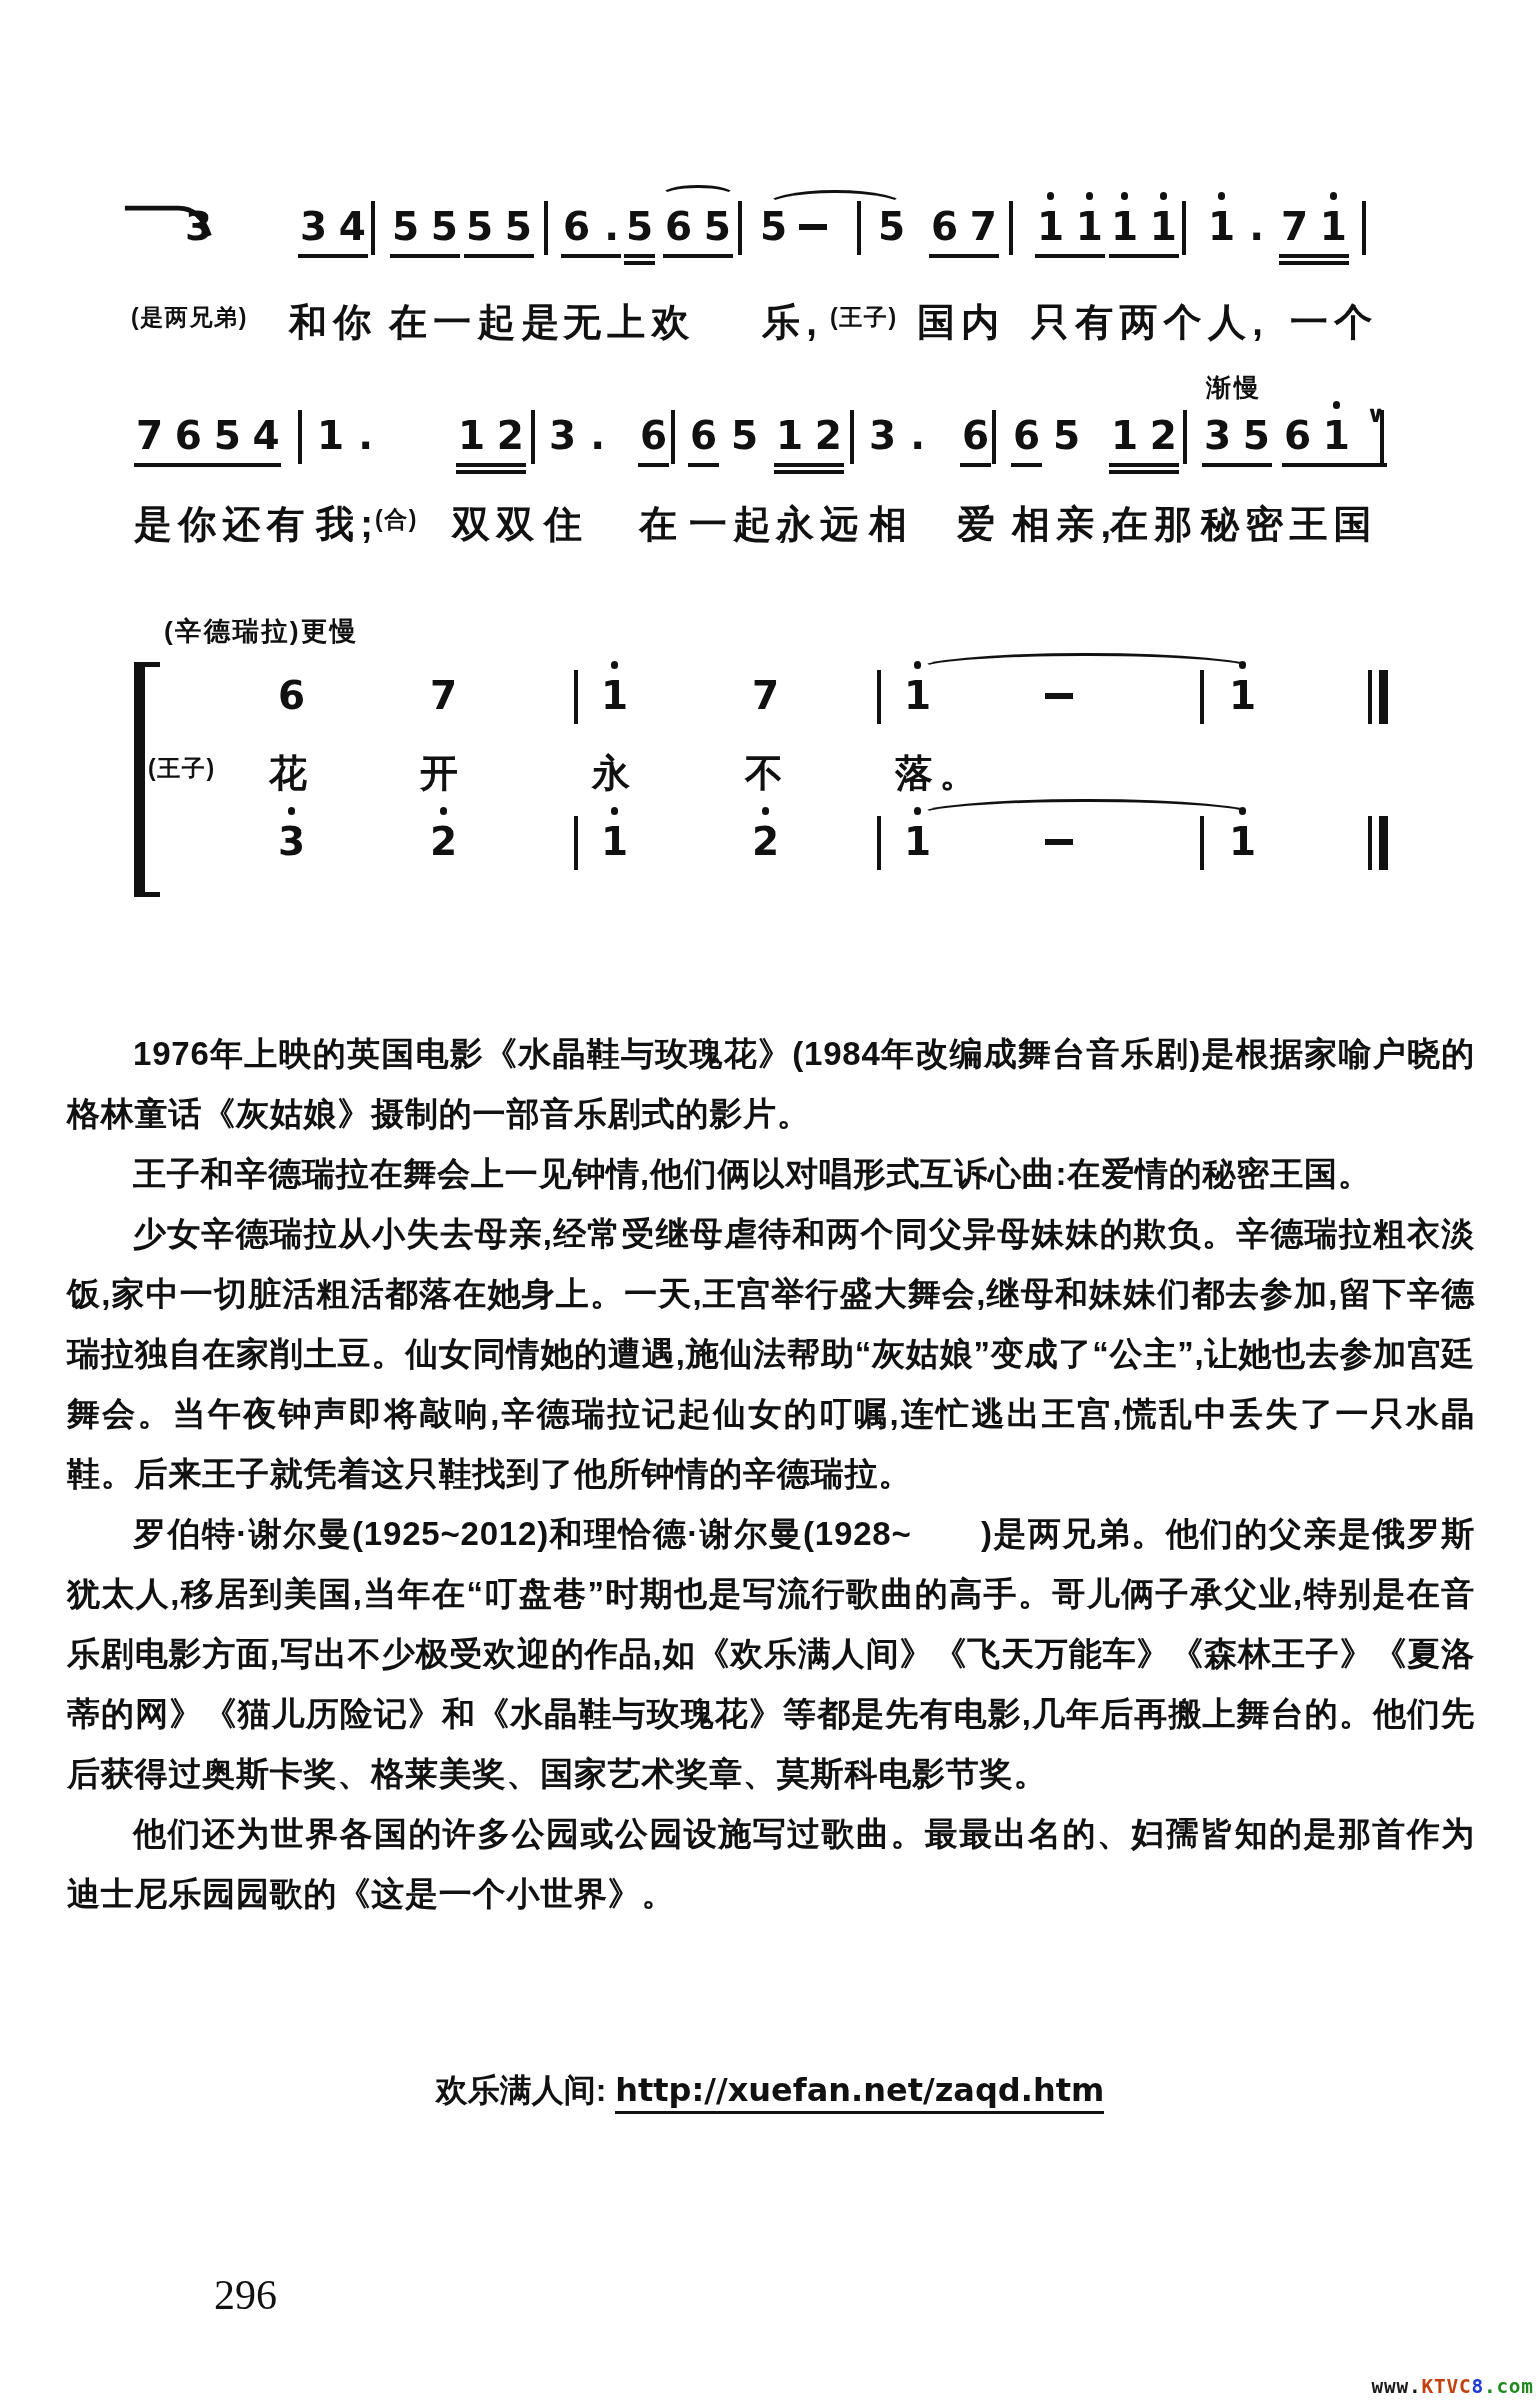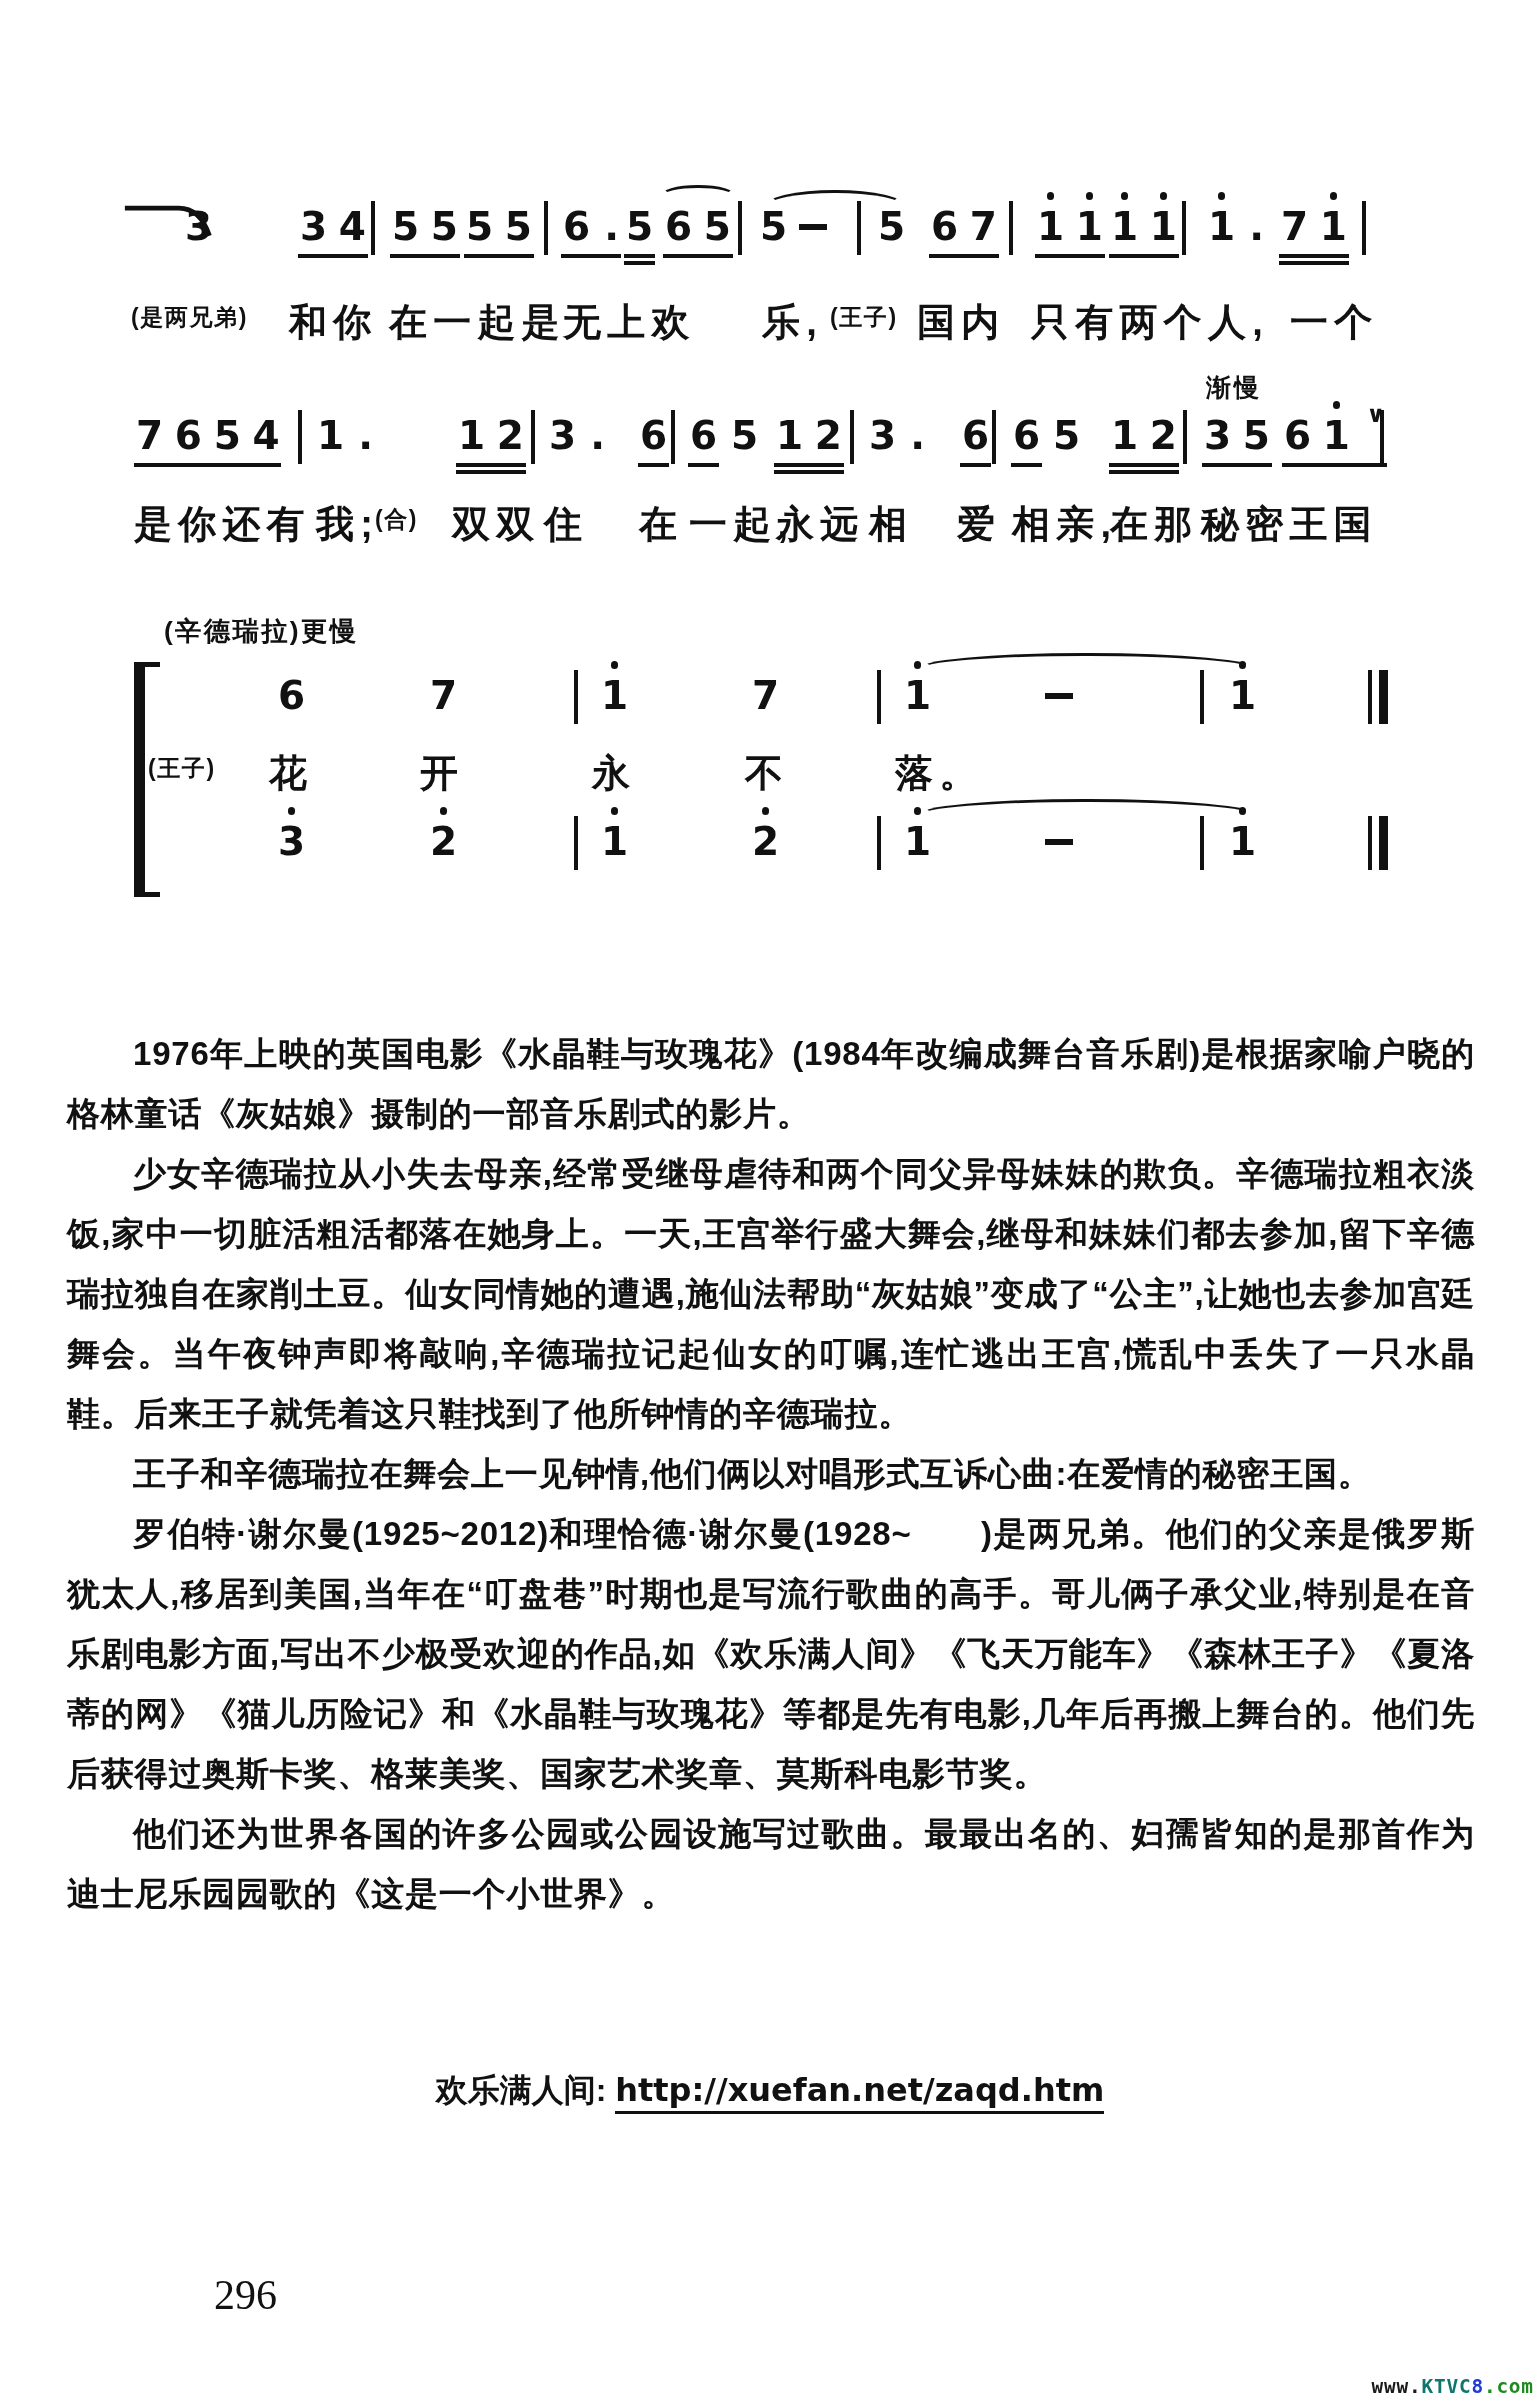--- a/index.html
+++ b/index.html
@@ -292,28 +292,28 @@
           <span class="d hd">1</span>
         </div></div>
       <div class="bar final" style="left: 1368px;">
         <i class="thin"></i>
         <i class="thick"></i>
       </div>
     </div>
 
   <div class="article" id="article">
       <p>1976年上映的英国电影《水晶鞋与玫瑰花》(1984年改编成舞台音乐剧)是根据家喻户晓的格林童话《灰姑娘》摄制的一部音乐剧式的影片。</p>
+      <p>王子和辛德瑞拉在舞会上一见钟情,他们俩以对唱形式互诉心曲:在爱情的秘密王国。</p>
       <p>少女辛德瑞拉从小失去母亲,经常受继母虐待和两个同父异母妹妹的欺负。辛德瑞拉粗衣淡饭,家中一切脏活粗活都落在她身上。一天,王宫举行盛大舞会,继母和妹妹们都去参加,留下辛德瑞拉独自在家削土豆。仙女同情她的遭遇,施仙法帮助“灰姑娘”变成了“公主”,让她也去参加宫廷舞会。当午夜钟声即将敲响,辛德瑞拉记起仙女的叮嘱,连忙逃出王宫,慌乱中丢失了一只水晶鞋。后来王子就凭着这只鞋找到了他所钟情的辛德瑞拉。</p>
-      <p>王子和辛德瑞拉在舞会上一见钟情,他们俩以对唱形式互诉心曲:在爱情的秘密王国。</p>
       <p>罗伯特·谢尔曼(1925~2012)和理恰德·谢尔曼(1928~　　)是两兄弟。他们的父亲是俄罗斯犹太人,移居到美国,当年在“叮盘巷”时期也是写流行歌曲的高手。哥儿俩子承父业,特别是在音乐剧电影方面,写出不少极受欢迎的作品,如《欢乐满人间》《飞天万能车》《森林王子》《夏洛蒂的网》《猫儿历险记》和《水晶鞋与玫瑰花》等都是先有电影,几年后再搬上舞台的。他们先后获得过奥斯卡奖、格莱美奖、国家艺术奖章、莫斯科电影节奖。</p>
       <p>他们还为世界各国的许多公园或公园设施写过歌曲。最最出名的、妇孺皆知的是那首作为迪士尼乐园园歌的《这是一个小世界》。</p>
     </div>
 
   <div class="video-line">
     <span>欢乐满人间:</span>
     <span class="url">http://xuefan.net/zaqd.htm</span>
   </div>
 
   <div class="page-number">296</div>
 
-  <div class="watermark" id="watermark"><span style="color: rgb(26, 26, 26);">www.</span><span style="color: #0f766e;">KTVC</span><span style="color: rgb(30, 59, 212);">8</span><span style="color: rgb(31, 138, 31);">.com</span></div>
+  <div class="watermark" id="watermark"><span style="color: rgb(26, 26, 26);">www.</span><span style="color: #c2410c;">KTVC</span><span style="color: rgb(30, 59, 212);">8</span><span style="color: rgb(31, 138, 31);">.com</span></div>
 </div>
 
 
 </body></html>

